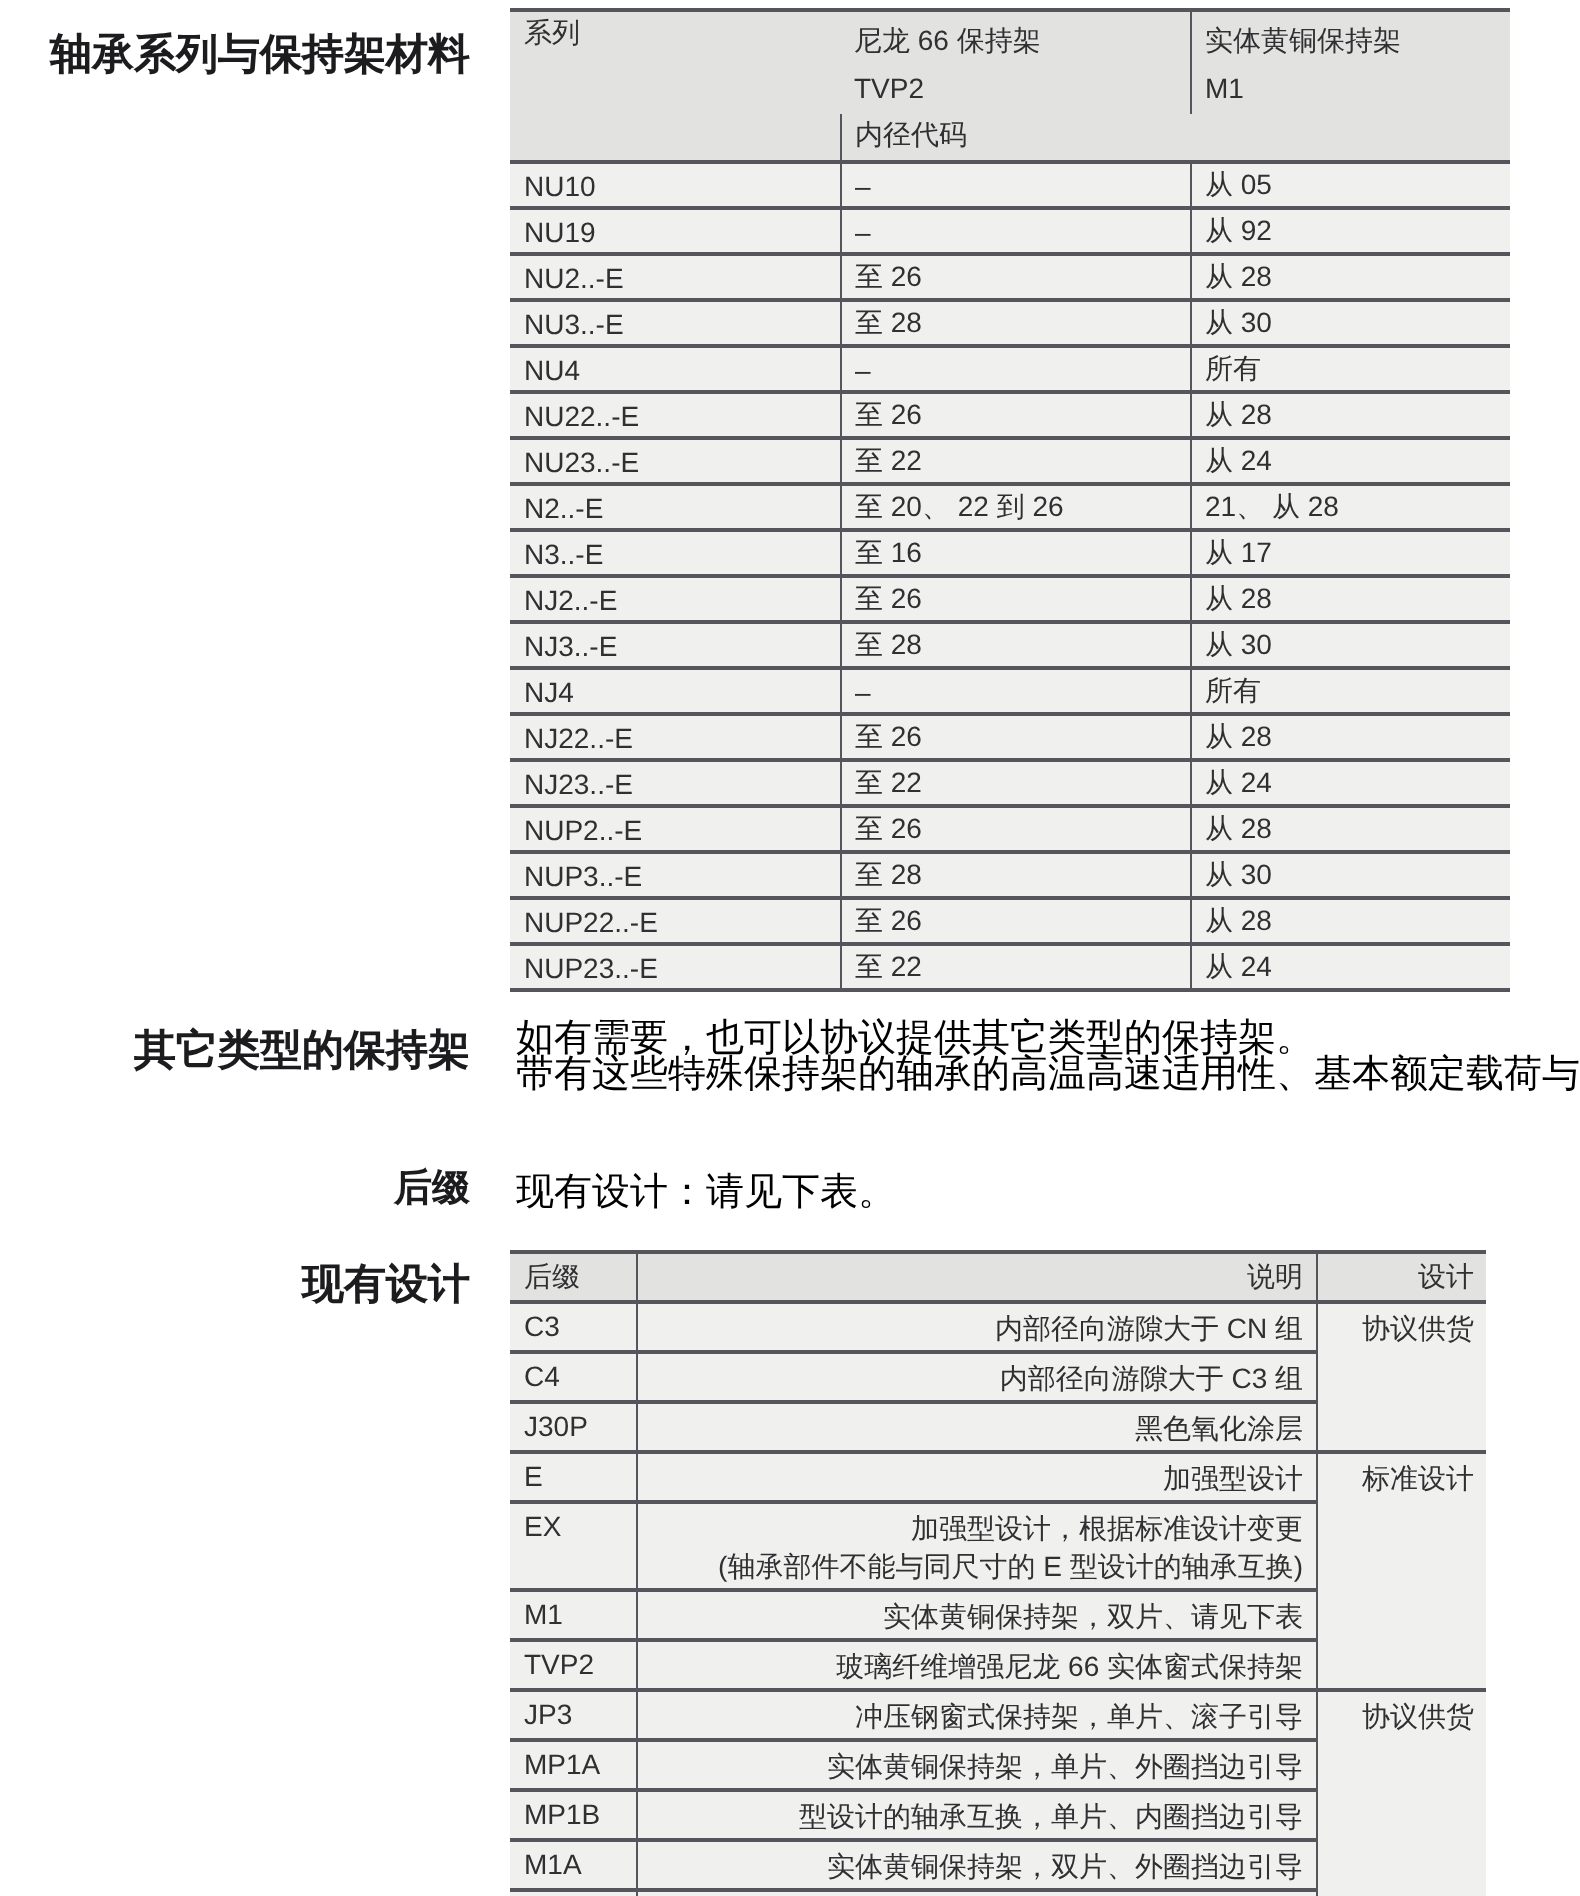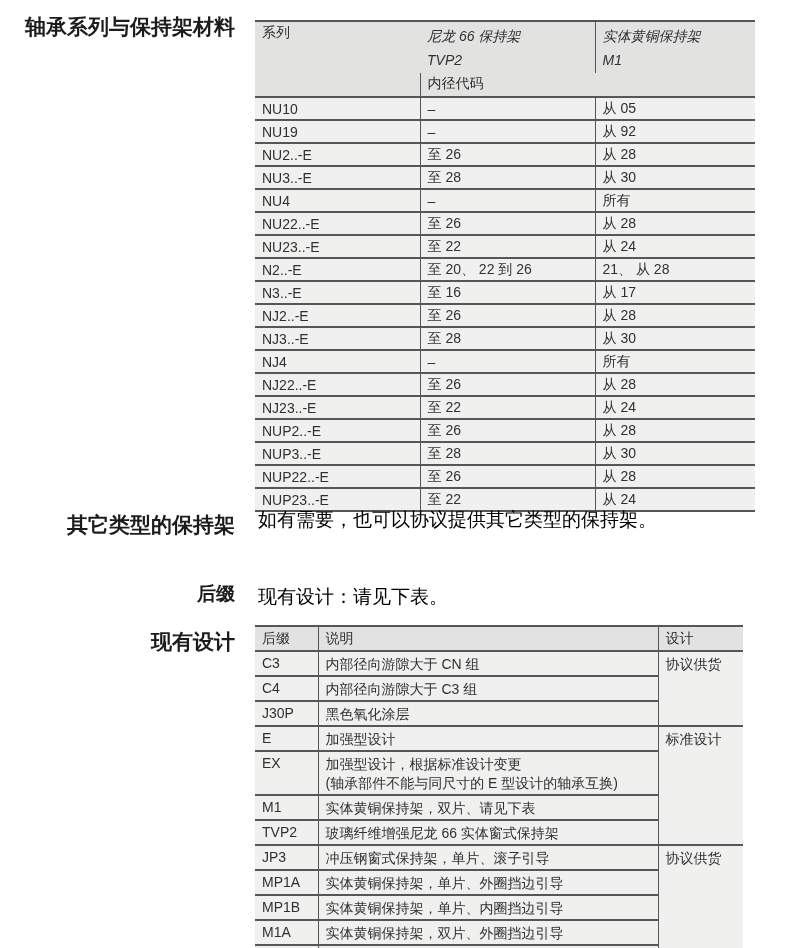--- a/index.html
+++ b/index.html
@@ -22,32 +22,32 @@
   }
   .suffix-heading{font-size:19px;}
   .para{position:absolute;left:258px;font-size:19px;line-height:18px;color:#000000;white-space:nowrap;}
   table{border-collapse:collapse;table-layout:fixed;position:absolute;}
   td{
     font-size:14px;padding:1px 6px 1px 7px;background:var(--rowbg);
     border-bottom:2px solid var(--line);vertical-align:middle;
     overflow:hidden;white-space:nowrap;color:var(--txt);
   }
   td.hd{background:var(--hbg);}
-  .nb{border-bottom:none;font-style:italic;}
+  .nb{border-bottom:none;}
   .no-bb{border-bottom:none !important;}
-  .t1{left:255px;top:20px;width:500px;border-top:2px solid var(--line);}
+  .t1{left:255px;top:4px;width:500px;border-top:2px solid var(--line);}
   .t2{left:255px;top:625px;width:488px;border-top:2px solid var(--line);}
   .t1 thead td{vertical-align:top;padding-top:2px;}
   .t1 thead td div{line-height:24px;}
   .t1 thead tr.r1{height:48px;}
   .t1 thead tr.r2{height:24px;}
   .t1 thead td.vdiv, .t1 tbody td + td{border-left:1.5px solid var(--line);}
   .t1 tbody tr{height:23px;}
   .t2 thead tr{height:25px;}
-  .t2 thead td.vdiv, .t2 tbody td + td{border-left:1.5px solid var(--line);}
+  .t2 thead td.vdiv, .t2 tbody td + td{border-left:1.5px solid var(--line);text-align:right;}
   .t2 tbody tr{height:23px;}
   .t2 tbody tr.tall{height:44px;}
   .t2 tbody td{vertical-align:top;padding-top:3px;}
   .t2 tbody td div{line-height:19px;}
   .design-cell{vertical-align:top;padding-top:3px;line-height:19px;}
 </style>
 </head>
 <body>
 
 <div class="page">
@@ -166,20 +166,21 @@
           <td>NUP23..-E</td>
           <td>至 22</td>
           <td>从 24</td>
         </tr>
       </tbody>
   </table>
 
   <div class="side-label" style="top:511px">其它类型的保持架</div>
   <div class="para" style="top:511px">
     <div>如有需要，也可以协议提供其它类型的保持架。</div>
+    <div>带有这些特殊保持架的轴承的高温高速适用性、基本额定载荷与</div>
   </div>
 
   <div class="side-label suffix-heading" style="top:581px">后缀</div>
   <div class="para" style="top:588px">现有设计：请见下表。</div>
 
   <div class="side-label" style="top:628px">现有设计</div>
 
   <table class="t2">
     <colgroup>
       <col style="width:63px">
@@ -248,21 +249,21 @@
         </tr>
         <tr>
           <td>MP1A</td>
           <td>
             <div>实体黄铜保持架，单片、外圈挡边引导</div>
           </td>
         </tr>
         <tr>
           <td>MP1B</td>
           <td>
-            <div>实体黄铜保持架，单片、内圈挡边引导</div>
+            <div>型设计的轴承互换，单片、内圈挡边引导</div>
           </td>
         </tr>
         <tr>
           <td>M1A</td>
           <td>
             <div>实体黄铜保持架，双片、外圈挡边引导</div>
           </td>
         </tr>
         <tr>
           <td class="no-bb">M1B</td>

